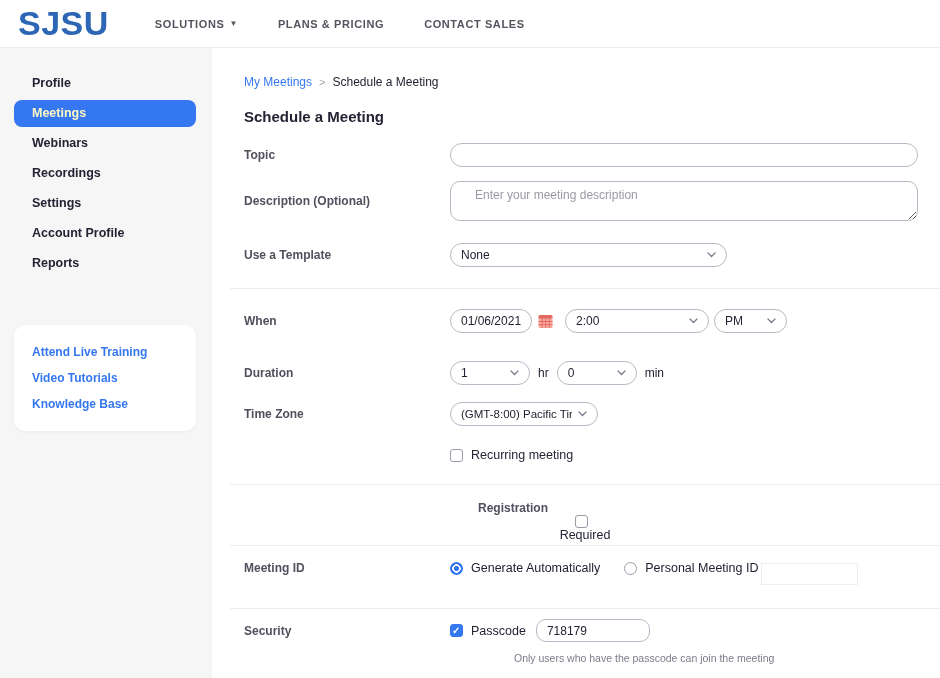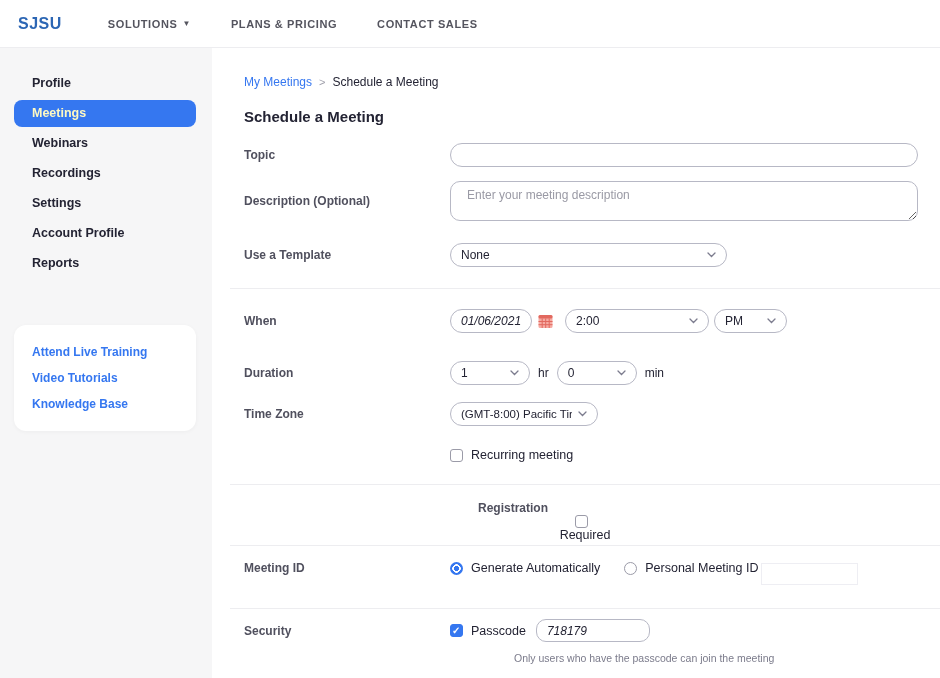--- a/index.html
+++ b/index.html
@@ -2,21 +2,21 @@
 <html><head>
 <meta charset="utf-8">
 <style>
   * { margin:0; padding:0; box-sizing:border-box; }
   html,body { width:940px; height:678px; overflow:hidden; background:#fff;
               font-family:"Liberation Sans", sans-serif; color:#232333; }
 
   
   .topnav { height:48px; background:#fff; border-bottom:1px solid #ededf0;
             display:flex; align-items:center; padding-left:18px; position:relative; z-index:3; }
-  .logo { font-size:16px; font-weight:700; color:#2c66b4; letter-spacing:.5px; margin-right:46px; cursor:pointer; }
+  .logo { font-size:34px; font-weight:700; color:#2c66b4; letter-spacing:.5px; margin-right:46px; cursor:pointer; }
   .nav-item { font-size:11px; font-weight:700; color:#54545e; letter-spacing:.6px;
               margin-right:40px; cursor:pointer; display:flex; align-items:center; gap:5px; }
   .nav-caret { font-size:8px; color:#54545e; }
 
   
   .layout { display:flex; height:630px; }
   .sidebar { width:212px; background:#f6f6f7; padding-top:22px; position:relative; flex-shrink:0; }
   .side-item { margin:0 16px 3px 14px; height:27px; line-height:27px; padding-left:18px;
                font-size:12.5px; font-weight:700; color:#232333; border-radius:8px; cursor:pointer; }
   .side-item.selected { background:#3577f0; color:#fef9c3; }
@@ -33,22 +33,22 @@
   .crumb-sep { color:#a0a0ab; font-size:11px; }
   .crumb-current { color:#232333; }
   .page-title { position:absolute; top:60px; left:32px; font-size:15px; font-weight:700; color:#232333; }
 
   
   .frow { position:absolute; left:32px; right:22px; display:flex; align-items:center; }
   .flabel { width:206px; flex-shrink:0; font-size:12px; font-weight:700; color:#50505e; }
 
   .tinput, .select, .tarea { border:1px solid #b7b8c5; border-radius:12px; background:#fff;
        font-family:inherit; font-size:12px; color:#232333; outline:none; }
-  .tinput { height:24px; padding:0 10px;font-style:italic; }
-  .tarea { width:100%; height:40px; border-radius:10px; padding:6px 16px; resize:vertical; }
+  .tinput { height:24px; padding:0 10px; }
+  .tarea { width:100%; height:40px; border-radius:10px; padding:6px 24px; resize:vertical; }
   .tarea::placeholder { color:#9a9aa5; }
 
   .select { height:24px; display:flex; align-items:center; justify-content:space-between;
             padding:0 10px; cursor:pointer; }
   .select .sel-text { white-space:nowrap; overflow:hidden; }
   .chev { flex-shrink:0; margin-left:6px; }
 
   .divider { position:absolute; left:18px; right:0; height:1px; background:#ededf0; }
 
   

